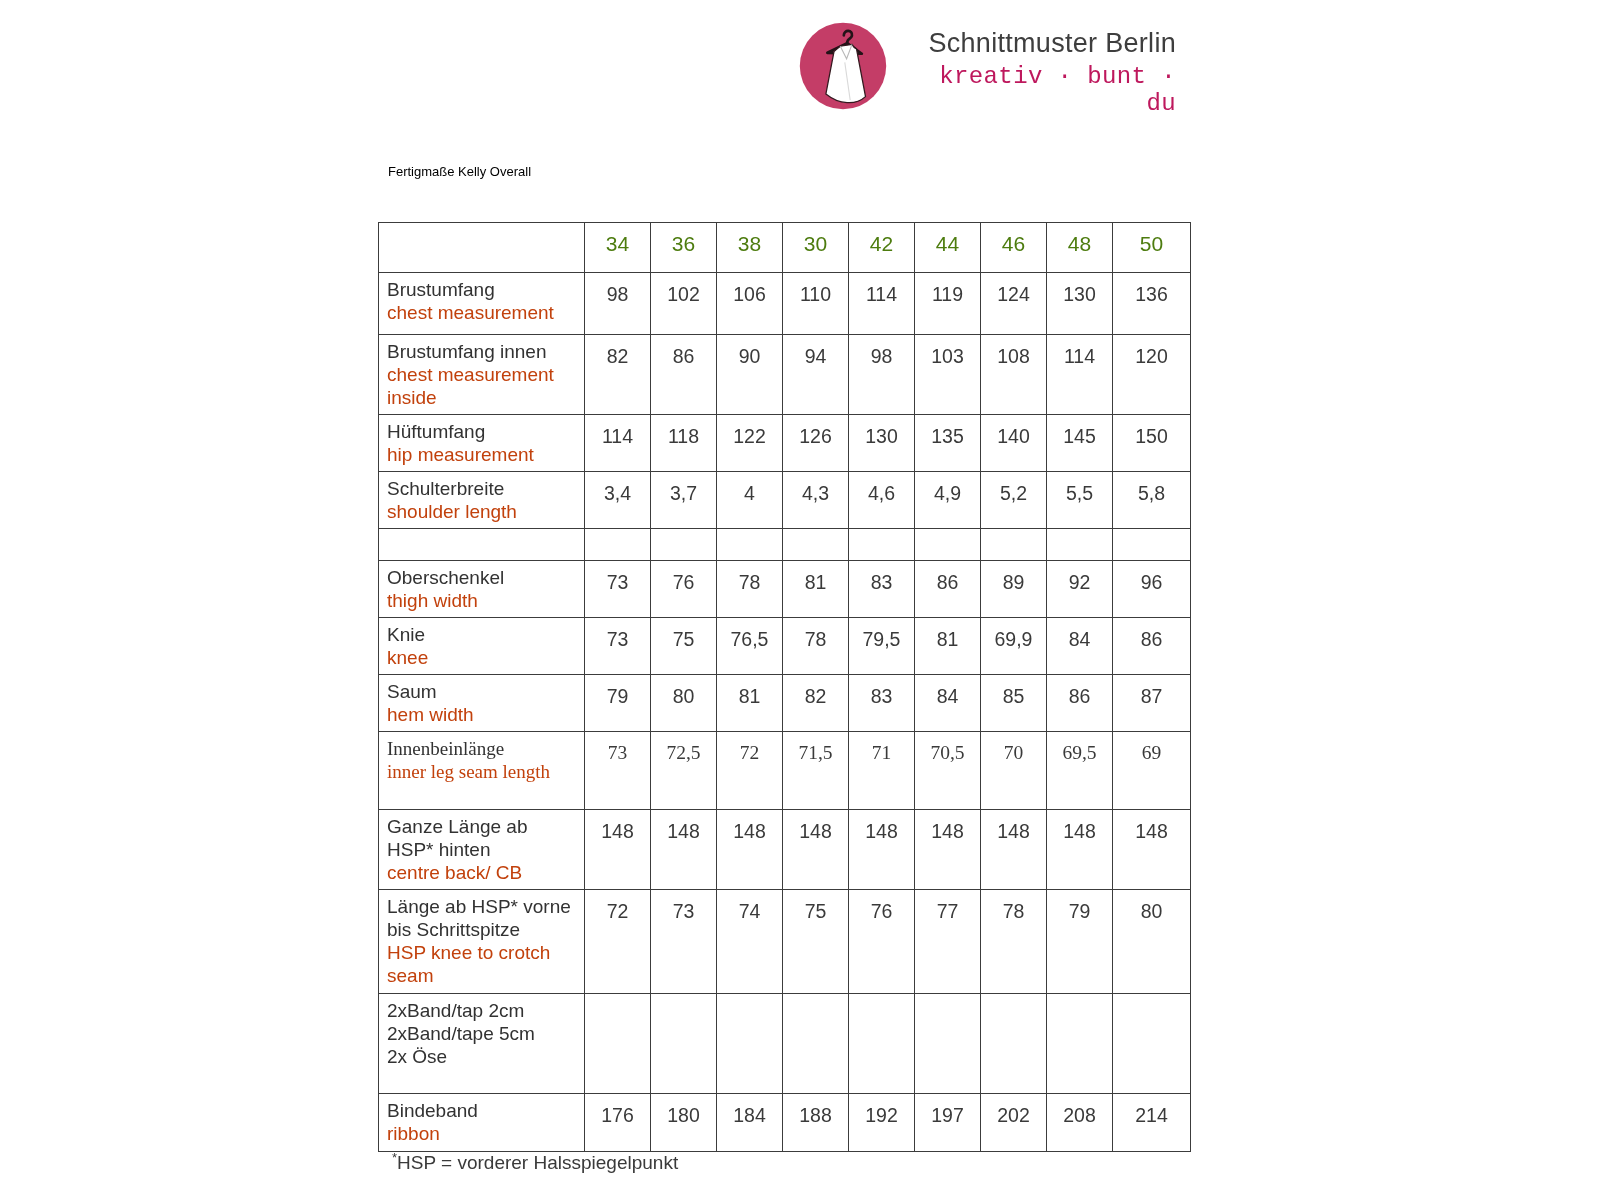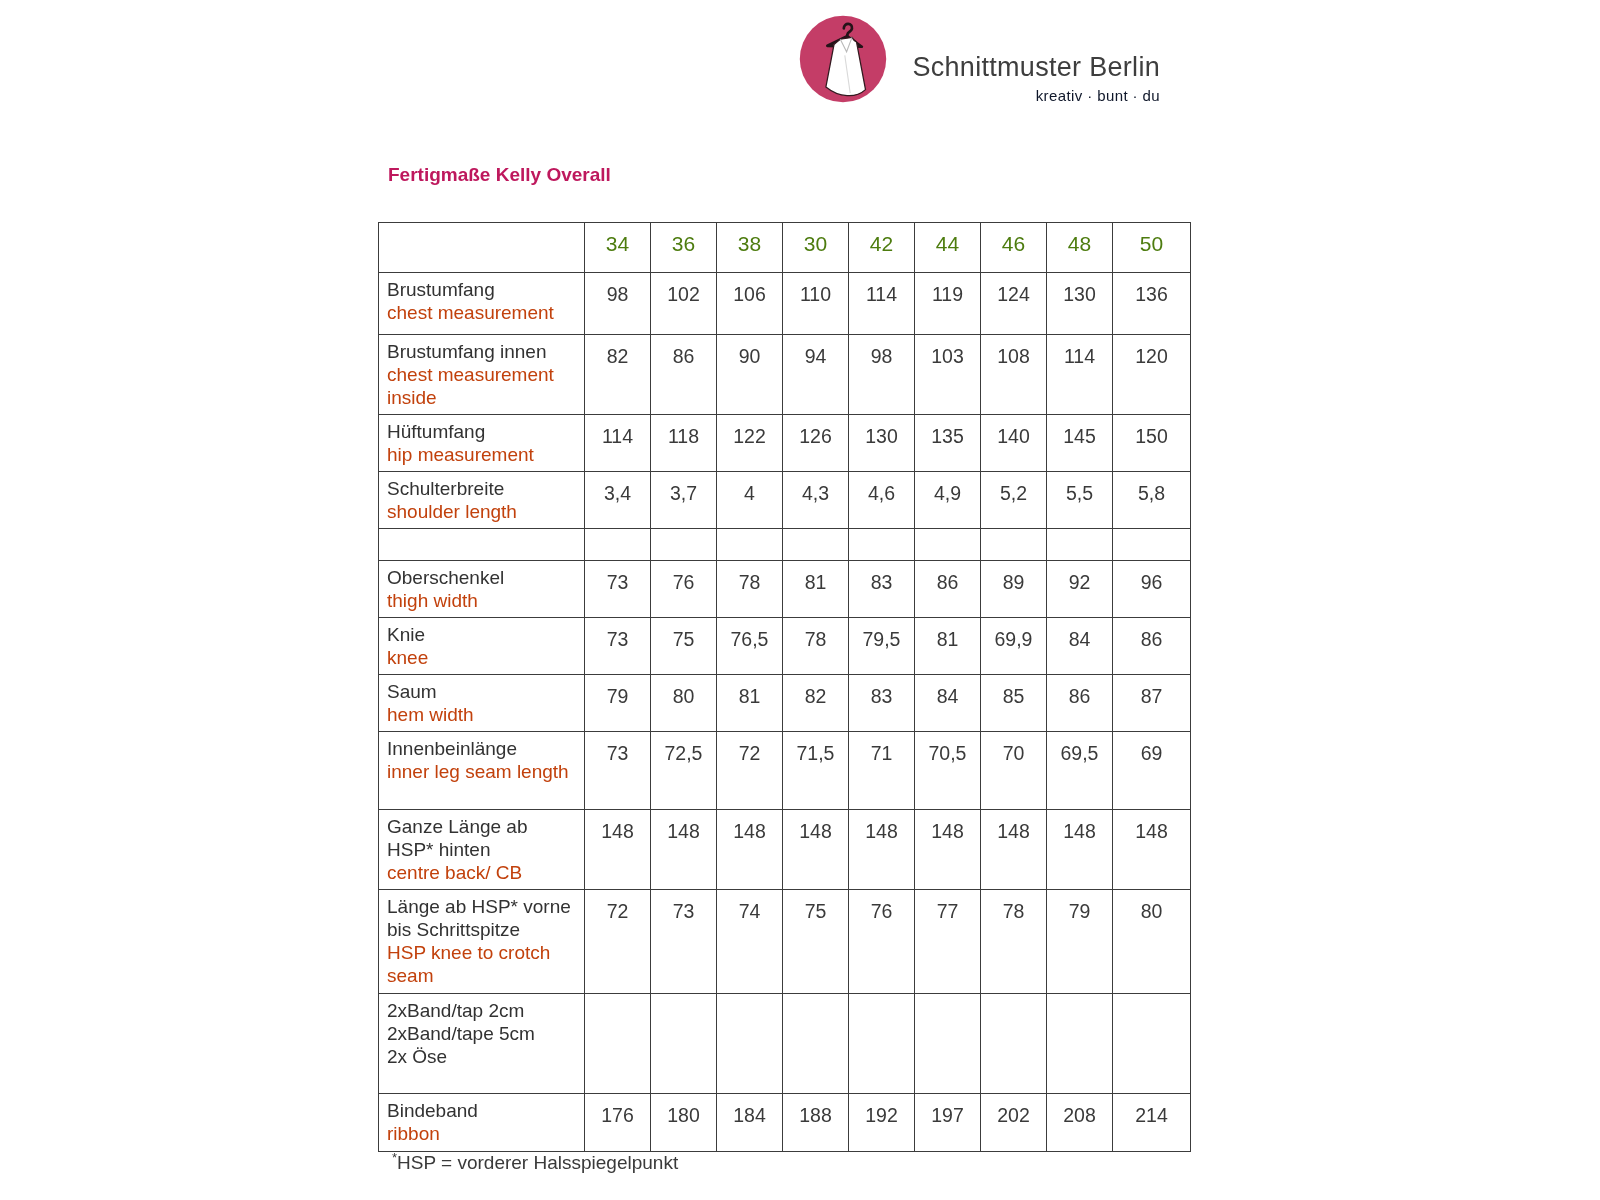--- a/index.html
+++ b/index.html
@@ -13,48 +13,50 @@
     color: #3a3a3a;
     overflow: hidden;
   }
 
   
   .brand {
     position: absolute;
     top: 14px;
     left: 798px;
     display: flex;
-    align-items: flex-end;
+    align-items: center;
+    gap: 16px;
   }
   .brand-logo { width: 90px; height: 90px; }
   .brand-text {
     padding-top: 14px;
     width: 272px;
     text-align: right;
   }
   .brand-name {
     font-size: 27px;
     letter-spacing: 0.3px;
     color: #3e3e3e;
   }
   .brand-tagline {
     margin-top: 4px;
-    font-size: 15px;
+    font-size: 24px;
     letter-spacing: 0.4px;
-    color: #0f172a;
+    color: #be185d;
+    font-family: Liberation Mono, monospace;
   }
 
   
   .doc-title {
     position: absolute;
     left: 388px;
     top: 164px;
-    font-size: 19px;
-    font-weight: bold;
-    color: #be185d;
+    font-size: 13px;
+    font-weight: normal;
+    color: #000000;
   }
 
   
   table.size-table {
     position: absolute;
     left: 378px;
     top: 222px;
     width: 812px;
     border-collapse: collapse;
     table-layout: fixed;
@@ -100,21 +102,21 @@
   }
   
   tbody tr:nth-child(1)  { height: 62px; padding-left: 8px;  }
   tbody tr:nth-child(2)  { height: 78px;  }
   tbody tr:nth-child(3)  { height: 54px;  }
   tbody tr:nth-child(4)  { height: 54px; margin-left: 40px;  }
   tbody tr:nth-child(5)  { height: 32px;  }
   tbody tr:nth-child(6)  { height: 56px;  }
   tbody tr:nth-child(7)  { height: 54px;  }
   tbody tr:nth-child(8)  { height: 54px;  }
-  tbody tr:nth-child(9)  { height: 78px;  }
+  tbody tr:nth-child(9)  { height: 78px; font-family: Liberation Serif, serif;  }
   tbody tr:nth-child(10) { height: 78px;  }
   tbody tr:nth-child(11) { height: 104px; }
   tbody tr:nth-child(12) { height: 100px; }
   tbody tr:nth-child(13) { height: 58px;  }
 
   
   .footnote {
     position: absolute;
     left: 392px;
     top: 1150px;

